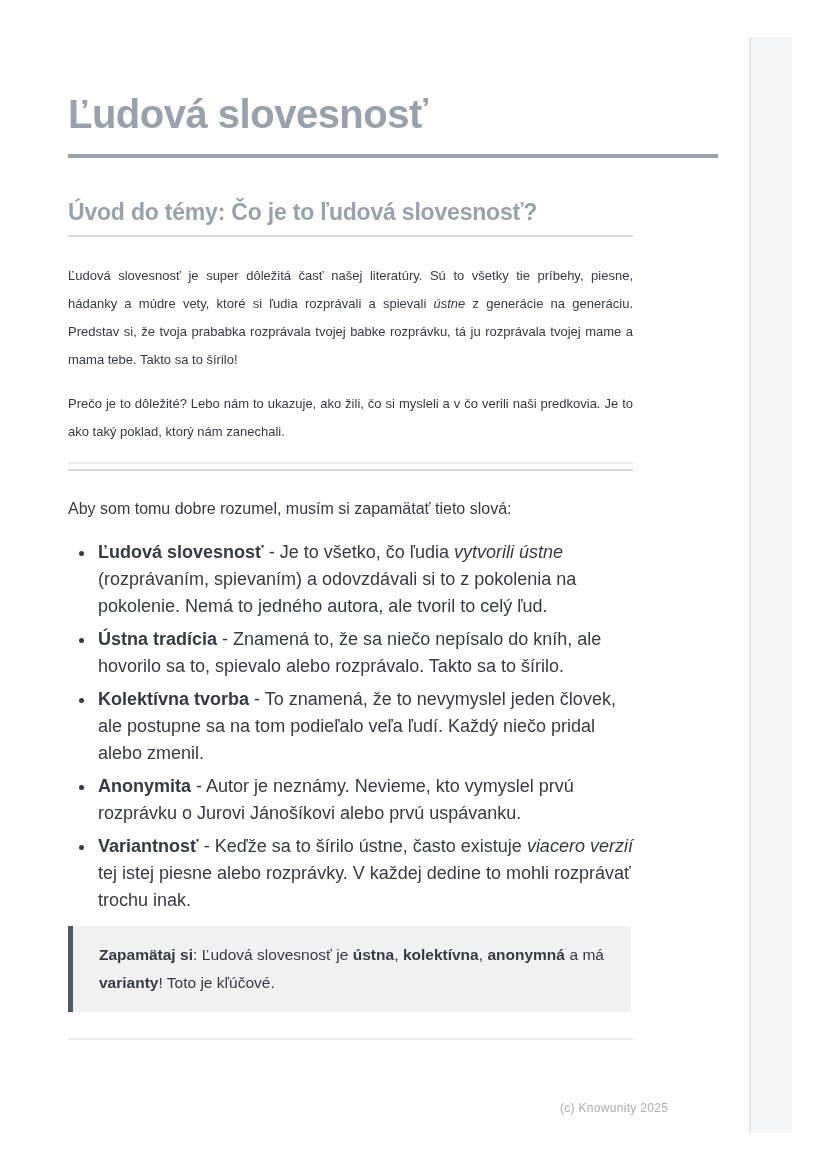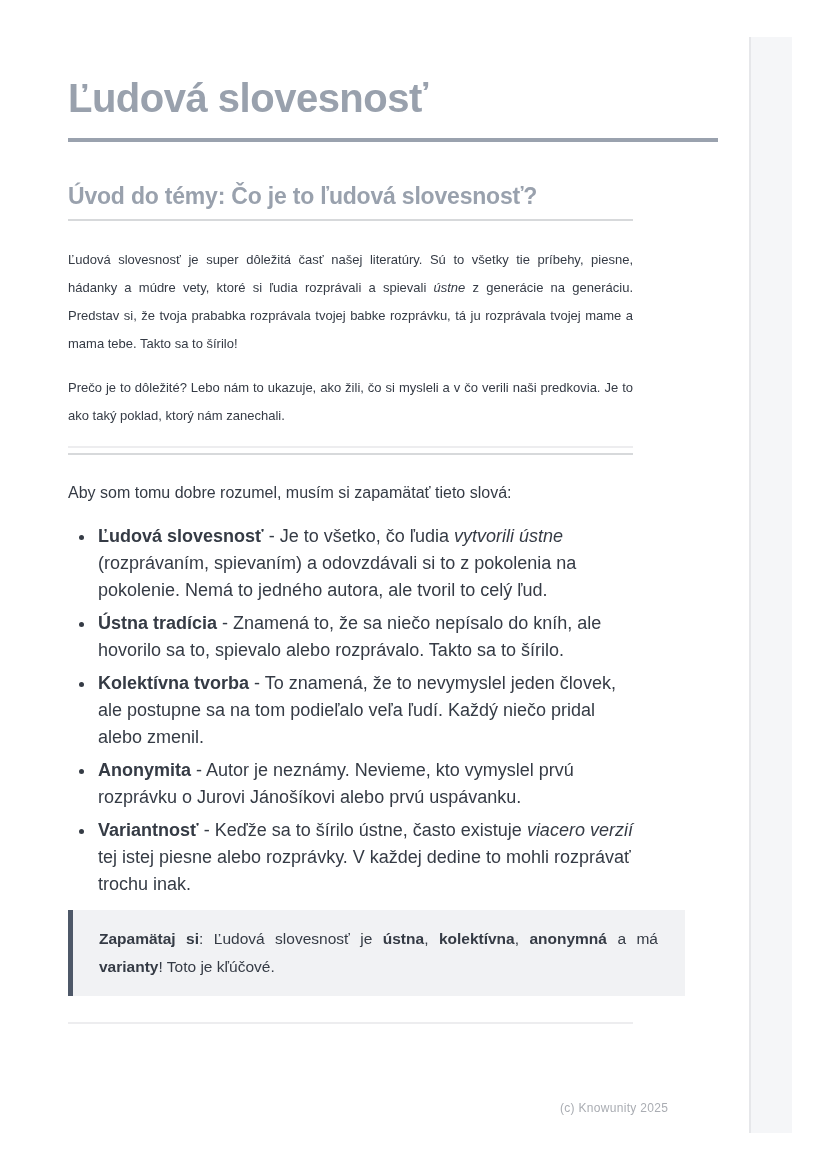--- a/index.html
+++ b/index.html
@@ -5,37 +5,37 @@
   :root{
     --heading:#99a1ad; --rule:#9aa2ae; --body:#353b45;
     --callout_bg:#f1f2f4; --callout_border:#4e5868;
     --faint_rule:#ededef; --h2_rule:#d7d9db;
     --strip_bg:#f5f6f8; --strip_edge:#e6e7ea; --footer:#aaadb3;
   }
   *{margin:0;padding:0;box-sizing:border-box;}
   html,body{width:828px;height:1171px;background:#ffffff;overflow:hidden;
     font-family:"Liberation Sans","DejaVu Sans",sans-serif;}
   .page{position:relative;width:828px;height:1171px;background:#fff;}
-  .content{position:absolute;left:68px;top:0;width:650px;}
+  .content{position:absolute;left:68px;top:16px;width:650px;}
   h1{font-size:40px;font-weight:700;color:var(--heading);letter-spacing:-0.5px;
      margin-top:74px;line-height:1.2;}
   .title-rule{width:650px;height:4px;background:var(--rule);margin-top:16px;}
   h2{font-size:23px;font-weight:700;color:var(--heading);line-height:36px;
      margin-top:36px;max-width:500px;letter-spacing:-0.2px;}
   .h2-rule{width:565px;height:2px;background:var(--h2_rule);margin-top:5px;}
   .para{width:565px;font-size:13px;line-height:28px;color:var(--body);
         text-align:justify;margin-top:16px;}
   .para.first{margin-top:25px;}
   .sep{width:565px;height:2px;background:var(--faint_rule);border:none;margin-top:16px;}
   .sep.bottom{margin-top:26px;}
   .intro{width:565px;font-size:16px;line-height:28px;color:var(--body);margin-top:24px;}
   ul.terms{width:565px;margin-top:16px;padding-left:28px;list-style:disc outside;}
   ul.terms li{font-size:18px;line-height:27px;color:var(--body);
               margin-bottom:6px;padding-left:2px;}
-  .callout{width:617px;margin-top:12px;background:var(--callout_bg);
+  .callout{width:563px;margin-top:12px;background:var(--callout_bg);
            border-left:5px solid var(--callout_border);
            padding:15px 27px 15px 26px;}
   .callout .ctext{font-size:15.5px;line-height:28px;color:var(--body);text-align:justify;}
   .edge-strip{position:absolute;left:749px;top:37px;width:43px;height:1096px;
               background:var(--strip_bg);border-left:2px solid var(--strip_edge);}
   .footer{position:absolute;top:1101px;left:560px;width:215px;text-align:left;
           font-size:12px;color:var(--footer);letter-spacing:0.3px;z-index:2;}
 </style>
 </head>
 <body>

